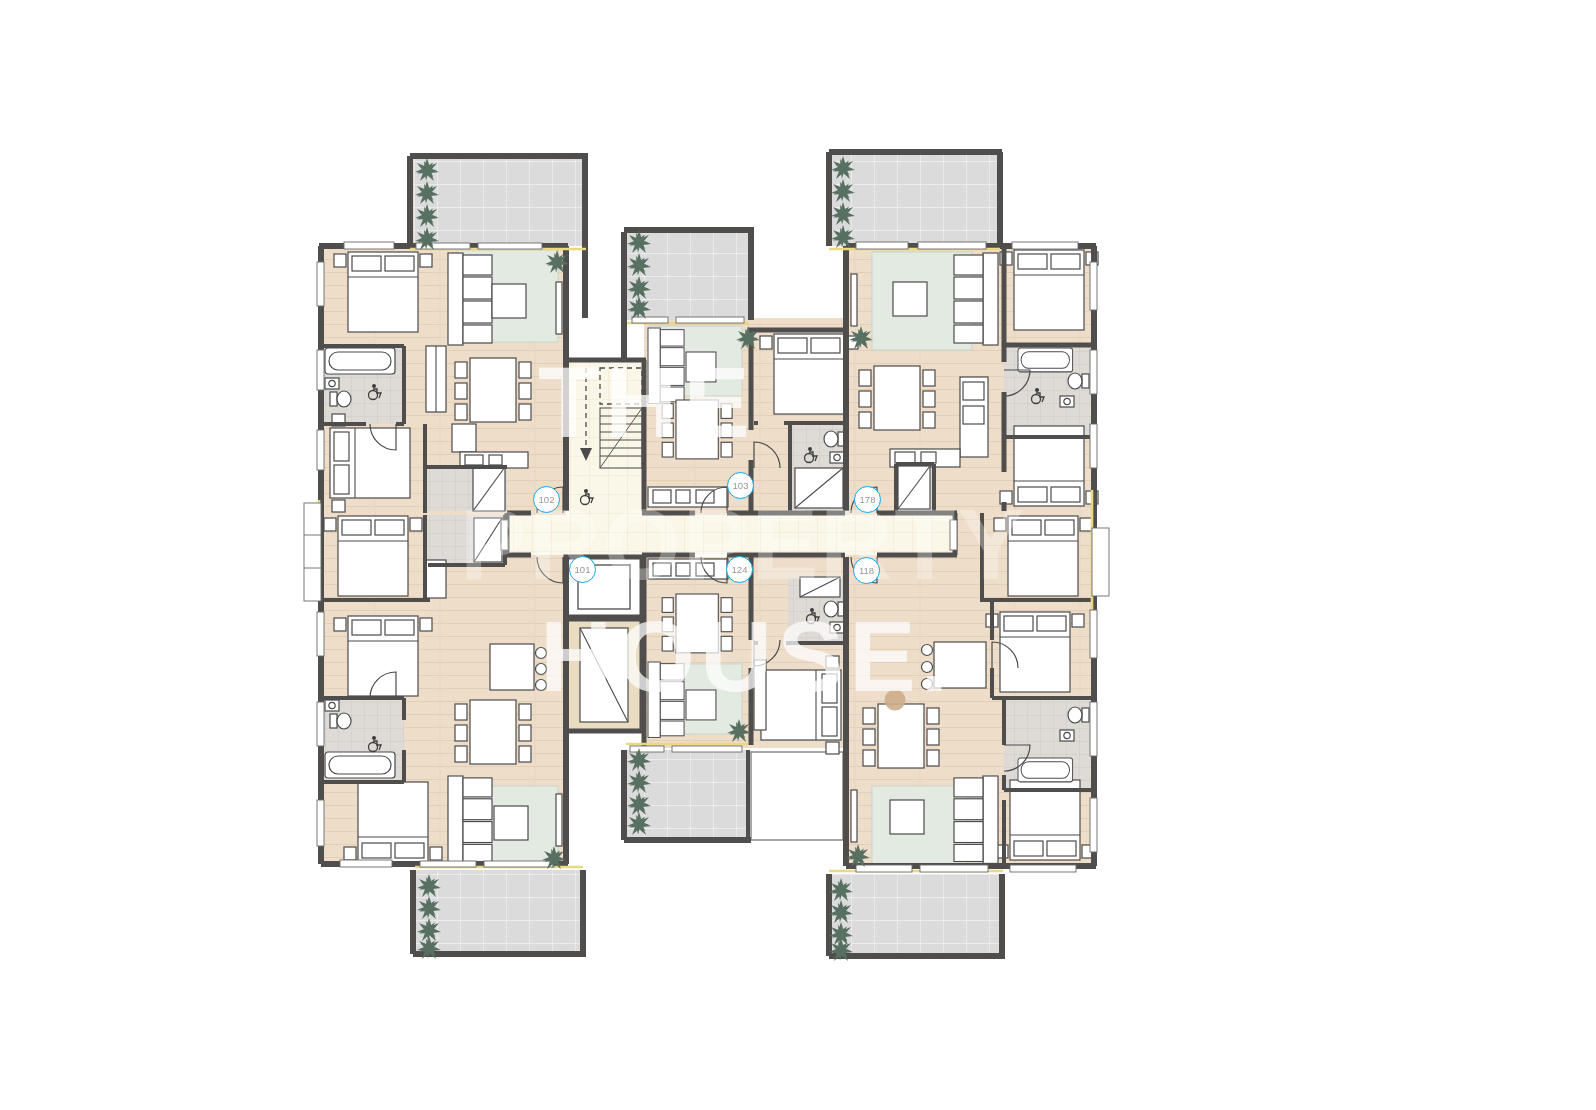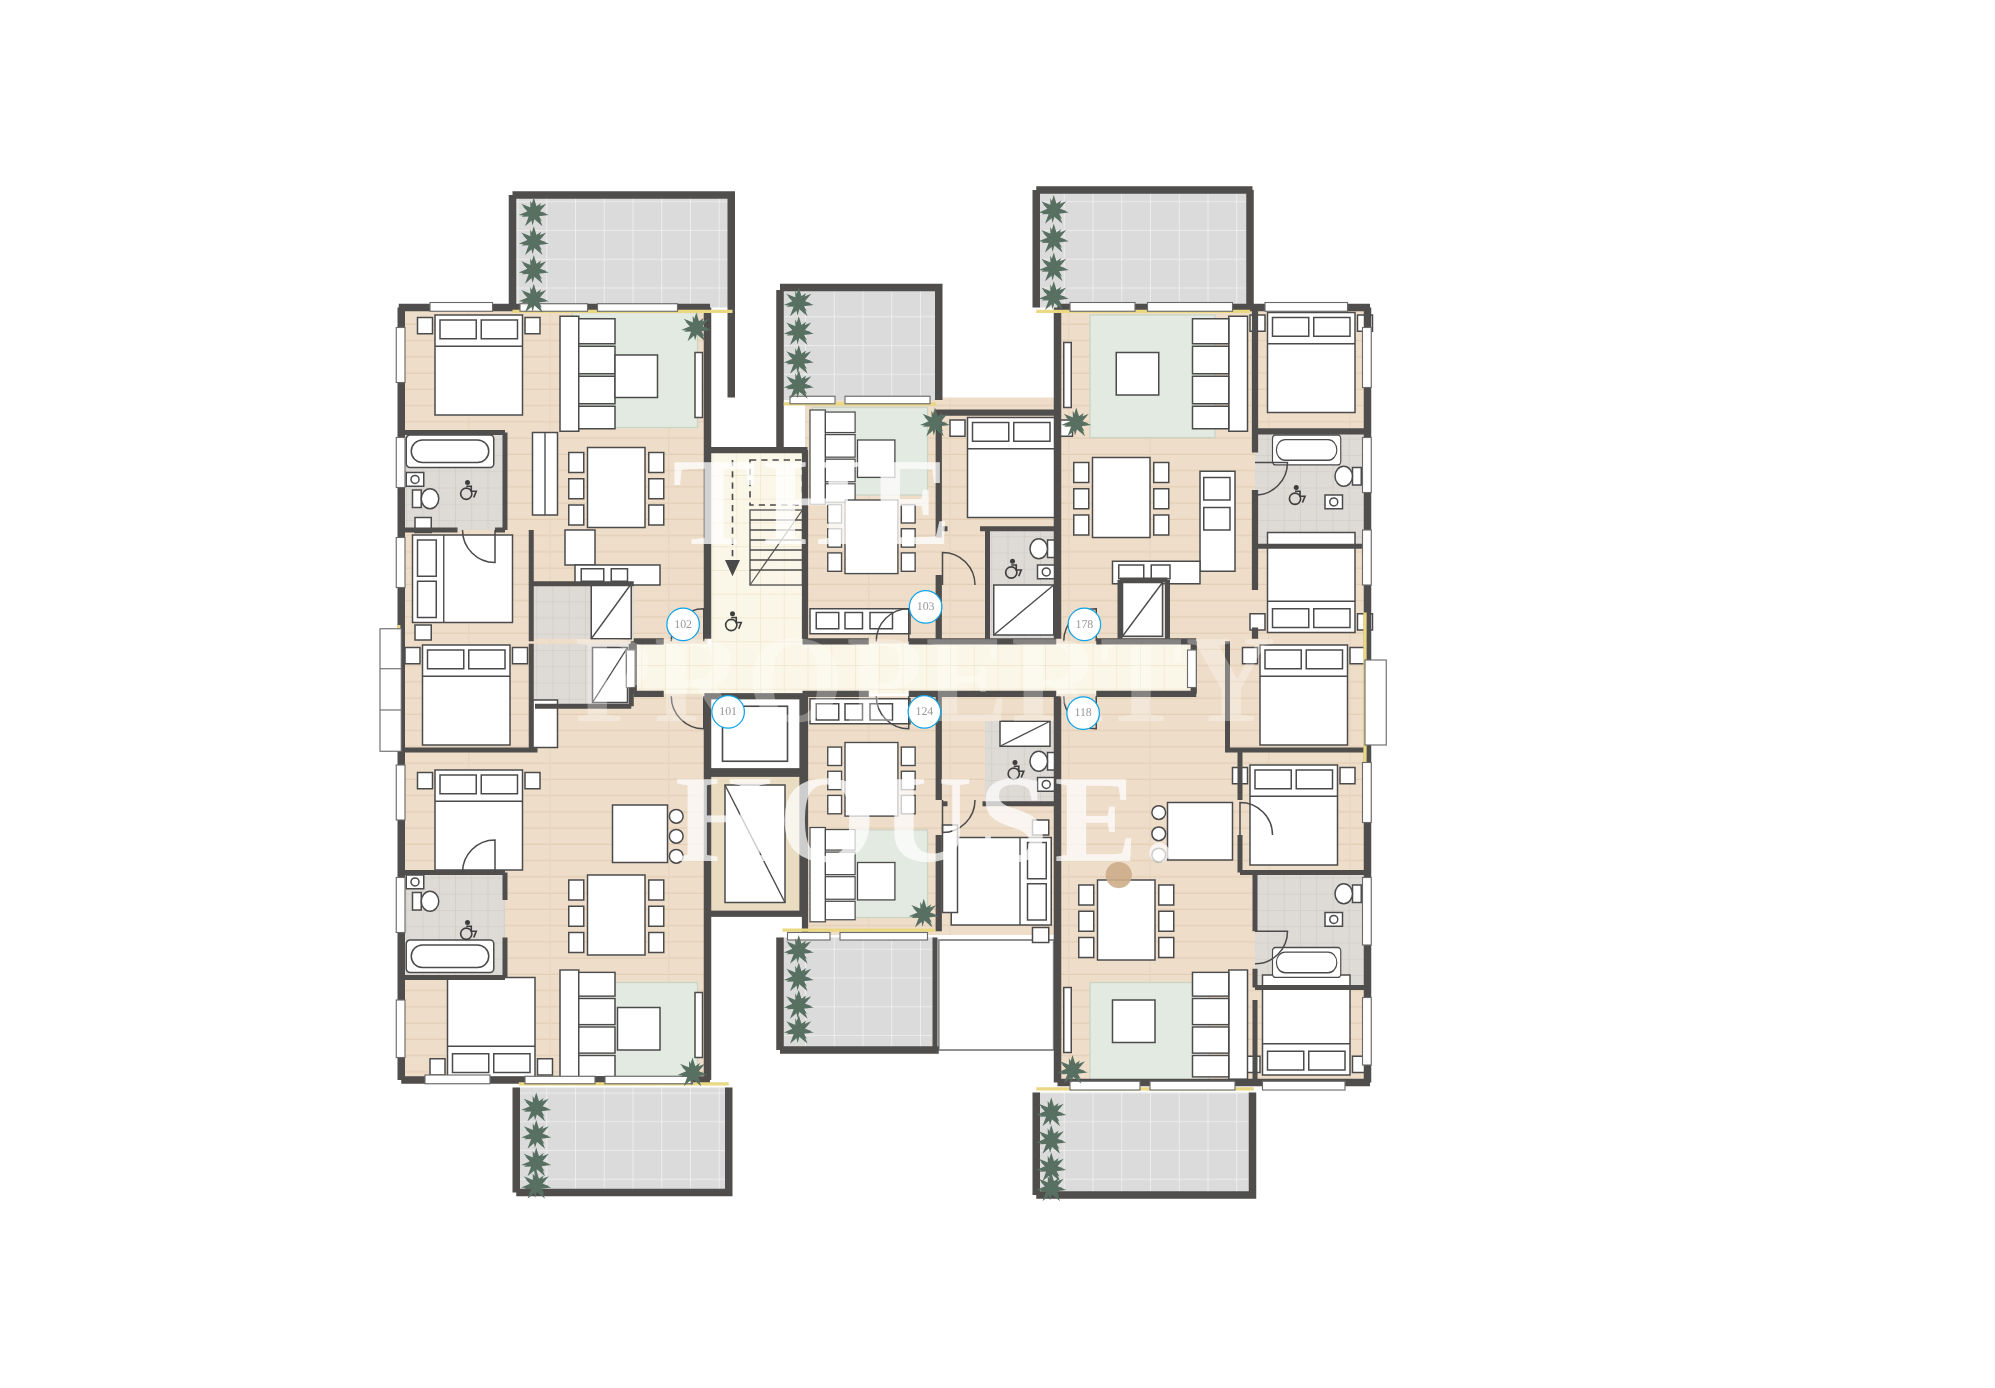--- a/index.html
+++ b/index.html
@@ -1,17 +1,17 @@
 <!DOCTYPE html>
 <html><head>
 <meta charset="utf-8">
 <style>
   html,body{margin:0;padding:0;background:#fff;}
   .stage{position:relative;width:1376px;height:1110px;background:#ffffff;
-         font-family:Liberation Serif, serif;overflow:hidden;}
+         font-family:Liberation Sans, sans-serif;overflow:hidden;}
   .plan-svg{position:absolute;left:0;top:0;}
   .wall{stroke:#4f4e4c;fill:none;}
   .furn{fill:#ffffff;stroke:#4b4b4b;stroke-width:1.2;}
   .furnline{stroke:#4b4b4b;stroke-width:1.1;fill:none;}
   .door{stroke:#4a4a4a;stroke-width:1.2;fill:none;}
   .win{fill:#ffffff;stroke:#6a6a6a;stroke-width:0.9;}
   .sill{stroke:#ead883;stroke-width:2.6;fill:none;}
   .rug{fill:#e3eae1;stroke:#c8d4c6;stroke-width:1;}
   .plant{fill:#577062;stroke:none;}
   .dash{stroke:#4a4a4a;stroke-width:1.3;fill:none;stroke-dasharray:5 4;}

